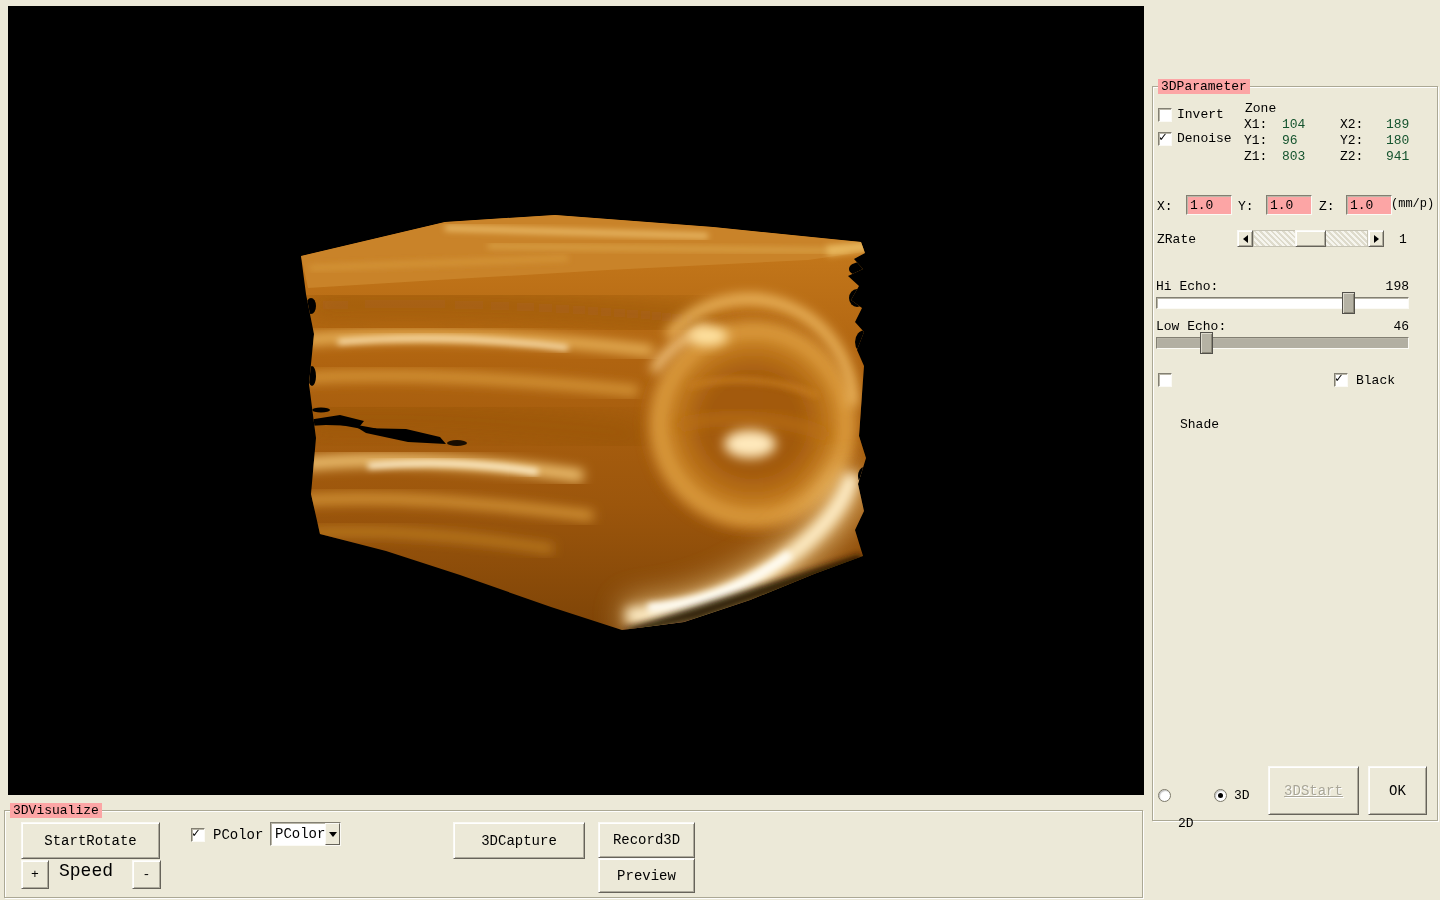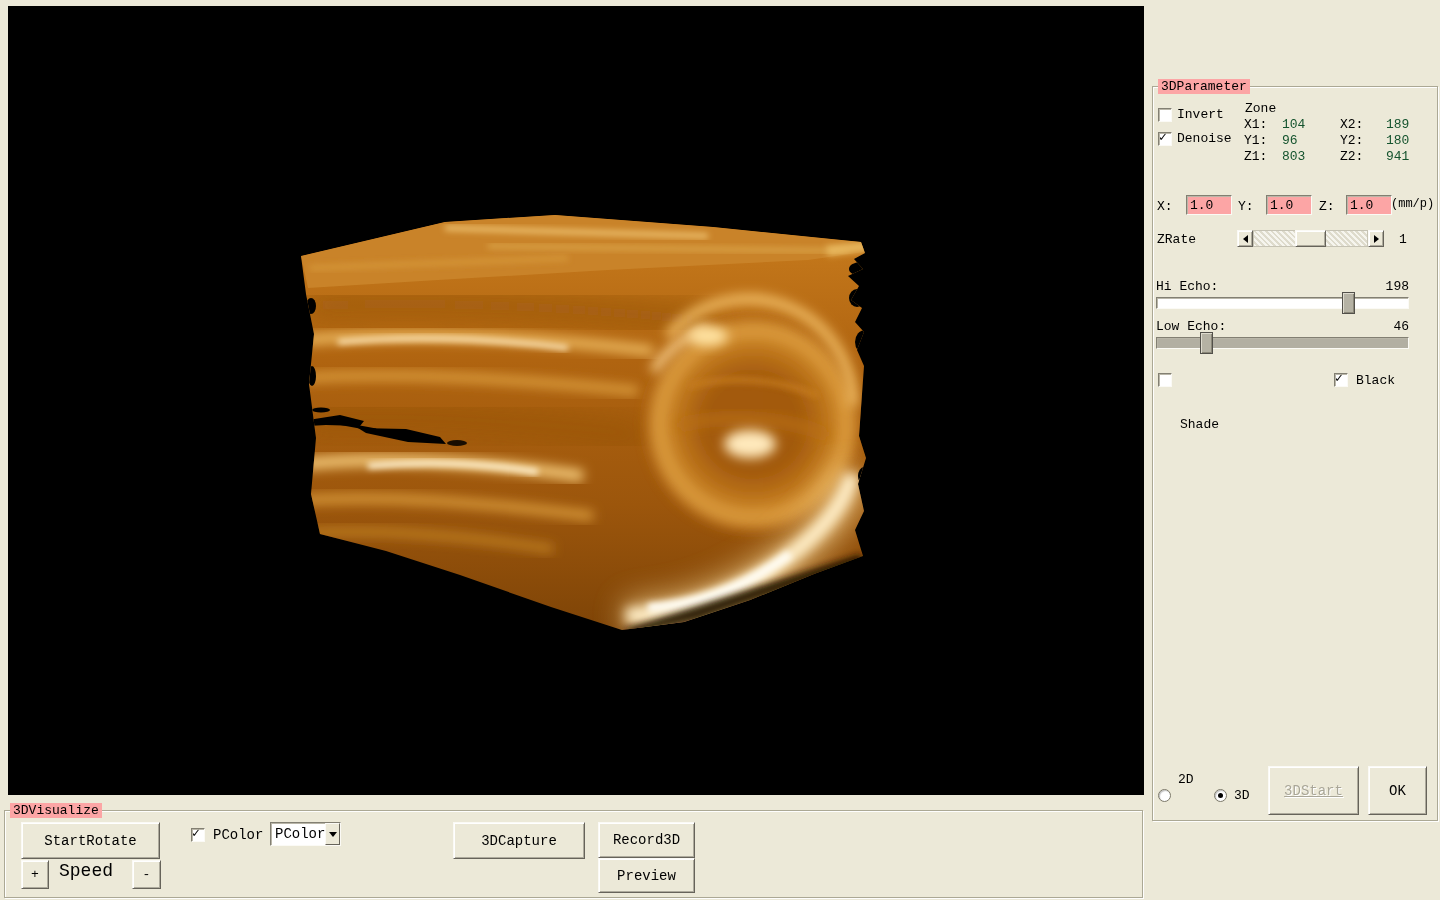--- a/index.html
+++ b/index.html
@@ -270,21 +270,21 @@
   <div class="sl-track gray" style="left:3px;top:250px;width:253px;">
     <div class="sl-thumb" style="left: 43px;"></div>
   </div>
 
   <span class="checkbox" style="left:5px;top:286px;"></span>
   <span class="label" style="left:27px;top:286px;margin-top:44px;">Shade</span>
   <span class="checkbox checked" style="left:181px;top:286px;"></span>
   <span class="label" style="left:203px;top:286px;">Black</span>
 
   <span class="radio" style="left:5px;top:702px;"></span>
-  <span class="label" style="left:25px;top:685px;">2D</span>
+  <span class="label" style="left:25px;top:729px;">2D</span>
   <span class="radio checked" style="left:61px;top:702px;"></span>
   <span class="label" style="left:81px;top:701px;">3D</span>
 
   <div class="btn disabled" style="left:115px;top:679px;width:89px;height:47px;">3DStart</div>
   <div class="btn" style="left:215px;top:679px;width:57px;height:47px;">OK</div>
 </div>
 
 <div class="abs groupbox" style="left:4px;top:810px;width:1137px;height:86px;">
   <span class="gb-title">3DVisualize</span>
 

